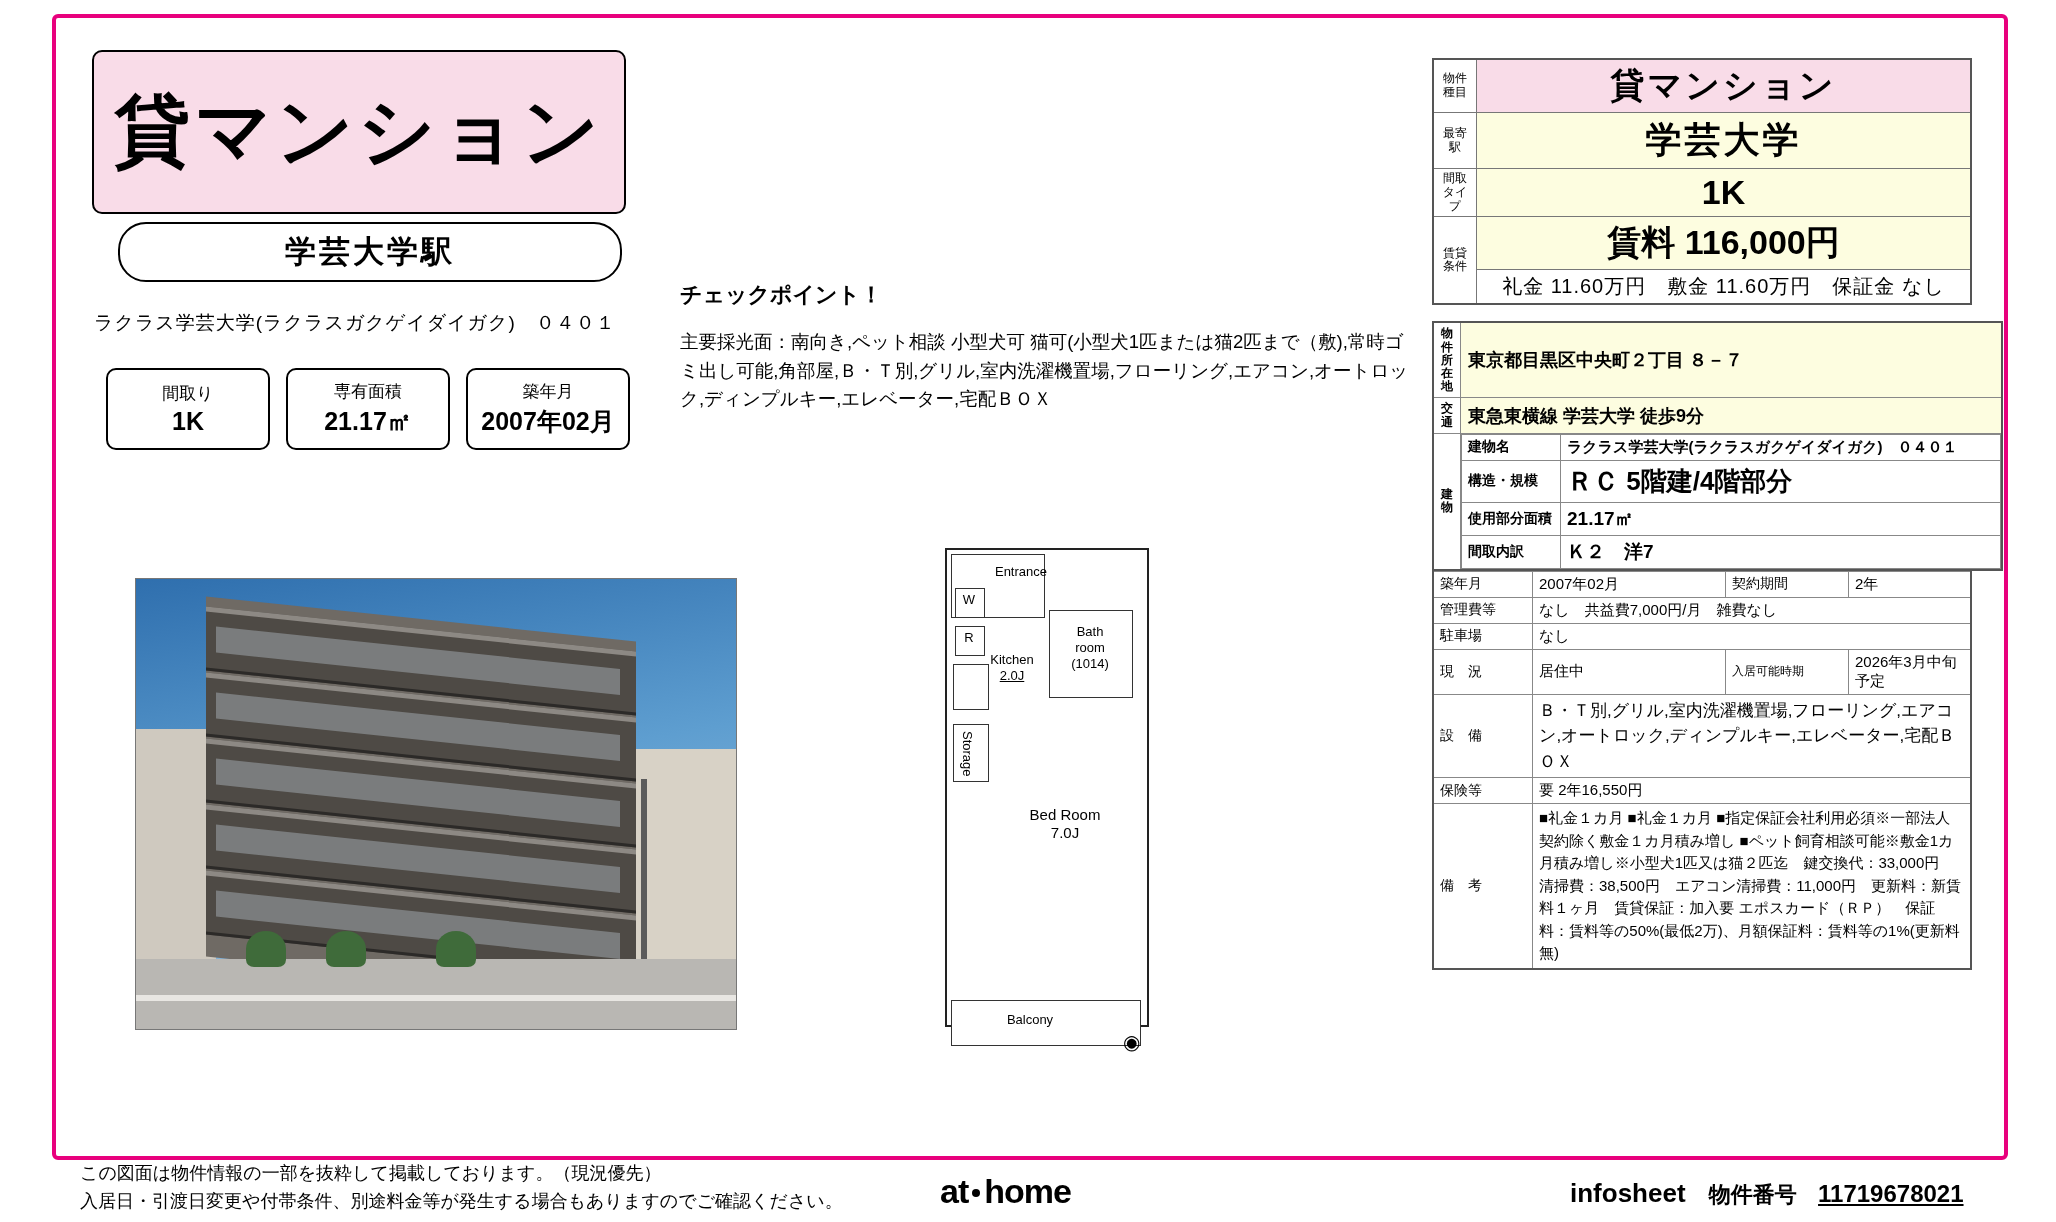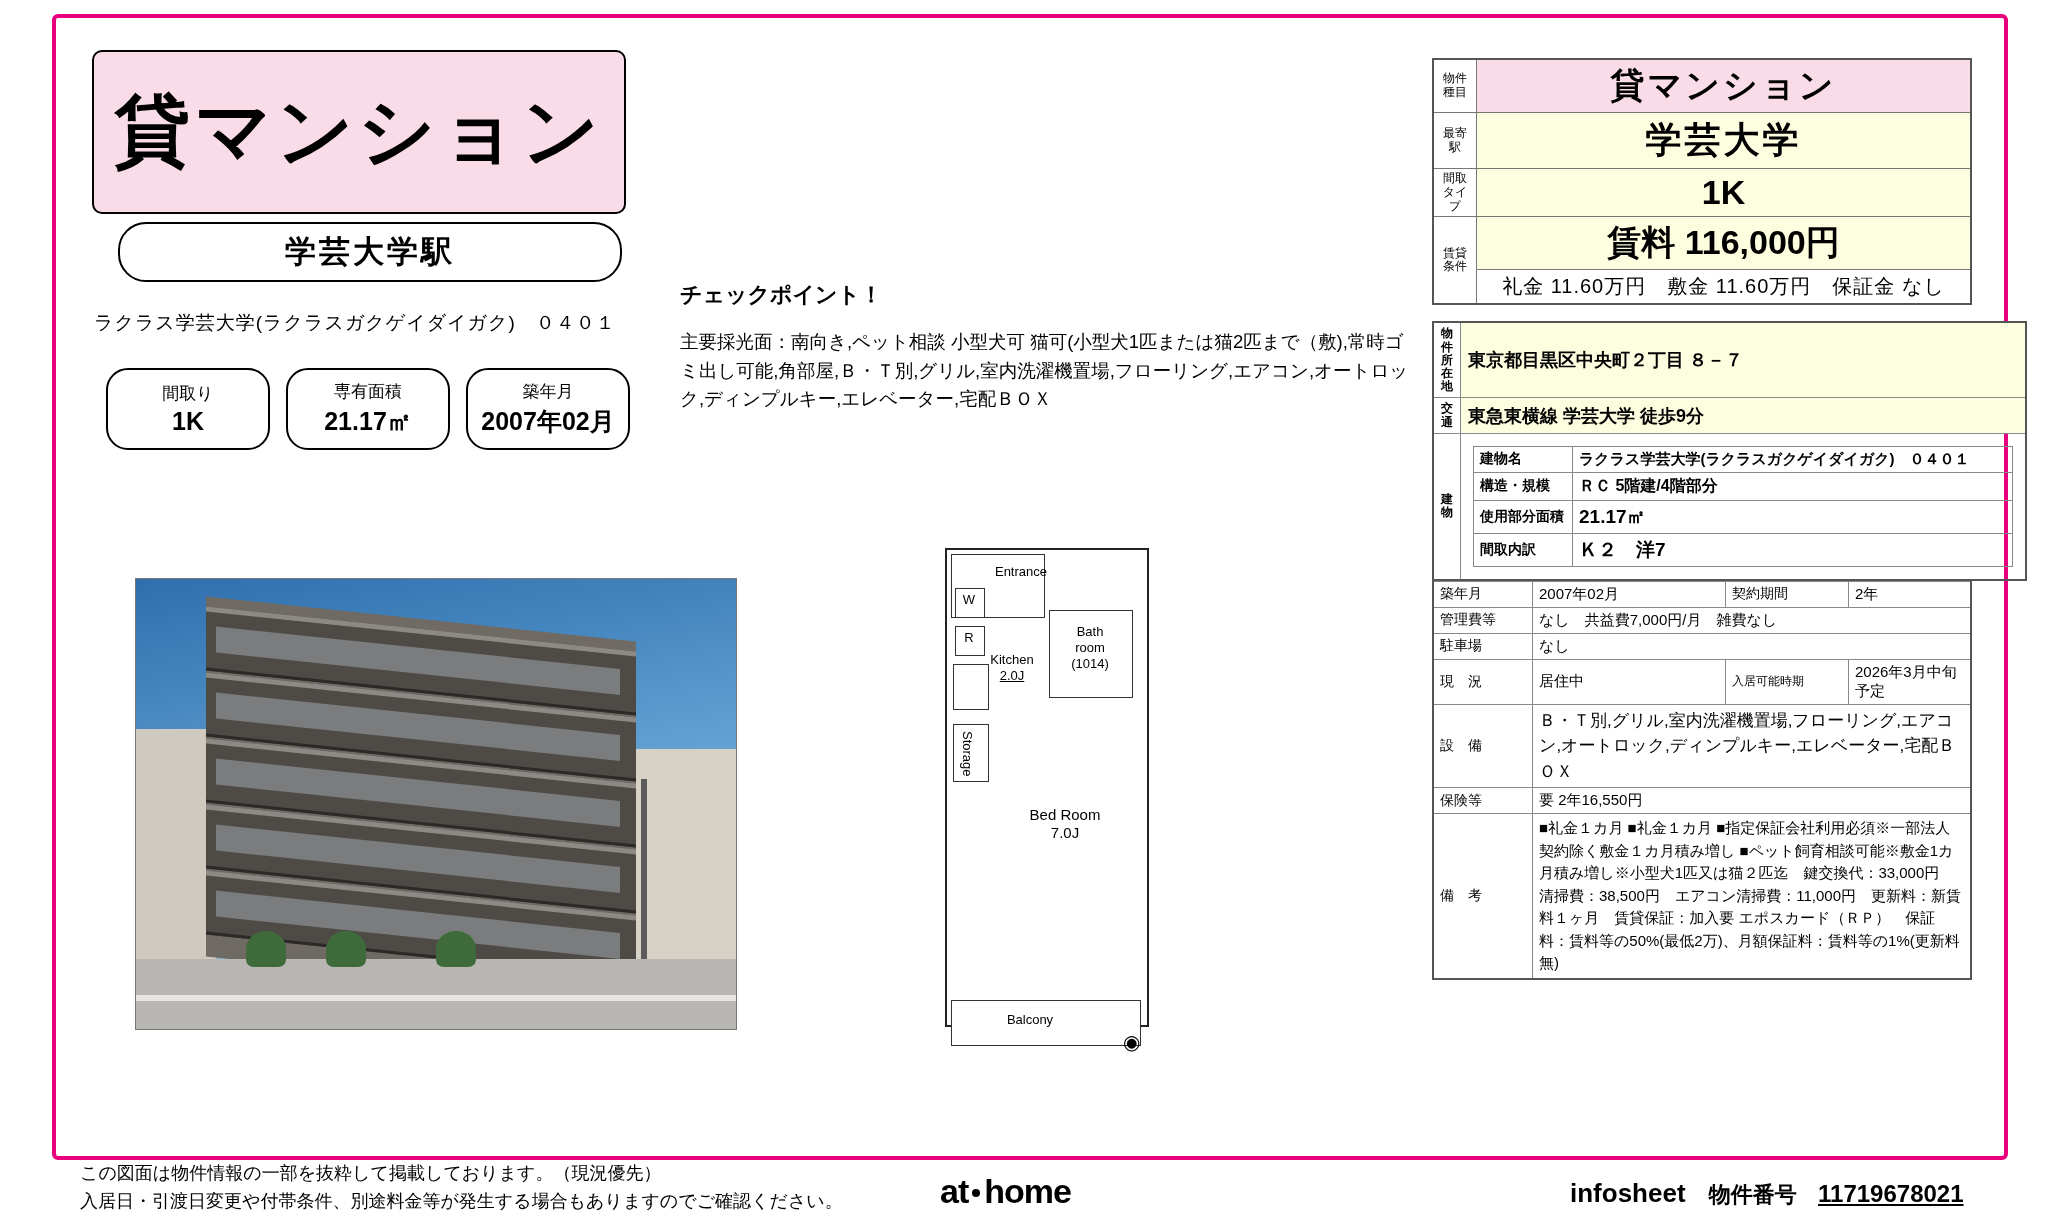--- a/index.html
+++ b/index.html
@@ -6,21 +6,21 @@
   body{width:2056px;height:1222px;font-family:"Liberation Sans",sans-serif;color:#000;}
   .sheet{position:relative;width:2056px;height:1222px;}
   .outer-border{position:absolute;left:52px;top:14px;width:1948px;height:1138px;border:4px solid #e8007d;border-radius:6px;}
   
   .title-box{position:absolute;left:92px;top:50px;width:530px;height:160px;background:#f9dce8;border:2px solid #000;border-radius:10px;display:flex;align-items:center;justify-content:center;}
   .title-box span{font-size:76px;font-weight:bold;letter-spacing:4px;}
   .station-box{position:absolute;left:118px;top:222px;width:500px;height:56px;background:#fff;border:2px solid #000;border-radius:28px;display:flex;align-items:center;justify-content:center;}
   .station-box span{font-size:31px;font-weight:bold;letter-spacing:3px;}
   .bldg-name{position:absolute;left:94px;top:310px;font-size:19px;letter-spacing:1px;}
   .spec-row{position:absolute;left:106px;top:368px;display:flex;gap:16px;}
-  .spec{width:160px;height:78px;background:#fff;border:2px solid #000;border-radius:22px;display:flex;flex-direction:column;align-items:center;justify-content:center;}
+  .spec{width:160px;height:78px;background:#fff;border:2px solid #000;border-radius:10px;display:flex;flex-direction:column;align-items:center;justify-content:center;}
   .spec .lab{font-size:17px;}
   .spec .val{font-size:25px;font-weight:bold;margin-top:2px;}
   
   .cp-title{position:absolute;left:680px;top:280px;font-size:22px;font-weight:bold;}
   .cp-band{position:absolute;left:672px;top:272px;width:740px;height:38px;background:#ffffc2;z-index:-1;}
   .cp-text{position:absolute;left:680px;top:328px;width:740px;font-size:18.5px;line-height:1.55;letter-spacing:0px;}
   
   .photo{position:absolute;left:135px;top:578px;width:600px;height:450px;border:1px solid #777;overflow:hidden;background:#8ab4d8;}
   .sky{position:absolute;inset:0;background:linear-gradient(170deg,#2f6fae 0%,#5e9ed0 45%,#a9c8e2 100%);}
   .bldg{position:absolute;left:70px;top:40px;width:430px;height:360px;background:#6f6a64;transform:skewY(6deg);}
@@ -193,30 +193,30 @@
           <tr>
         <td class="vl">物件所在地</td>
         <td class="cream2">東京都目黒区中央町２丁目 ８－７</td>
       </tr>
       <tr>
         <td class="vl">交通</td>
         <td class="cream2">東急東横線 学芸大学 徒歩9分</td>
       </tr>
       <tr>
         <td class="vl">建物</td>
-        <td style="padding:12px">
+        <td style="padding:0">
           <table class="tbl3">
             <tbody>
                   <tr>
               <td class="k">建物名</td>
               <td>ラクラス学芸大学(ラクラスガクゲイダイガク)　０４０１</td>
             </tr>
             <tr>
               <td class="k">構造・規模</td>
-              <td style="font-size:16px">ＲＣ 5階建/4階部分</td>
+              <td style="font-size:26px">ＲＣ 5階建/4階部分</td>
             </tr>
             <tr>
               <td class="k">使用部分面積</td>
               <td style="font-size:19px">21.17㎡</td>
             </tr>
             <tr>
               <td class="k">間取内訳</td>
               <td style="font-size:19px">Ｋ２　洋7</td>
             </tr>
           </tbody>

